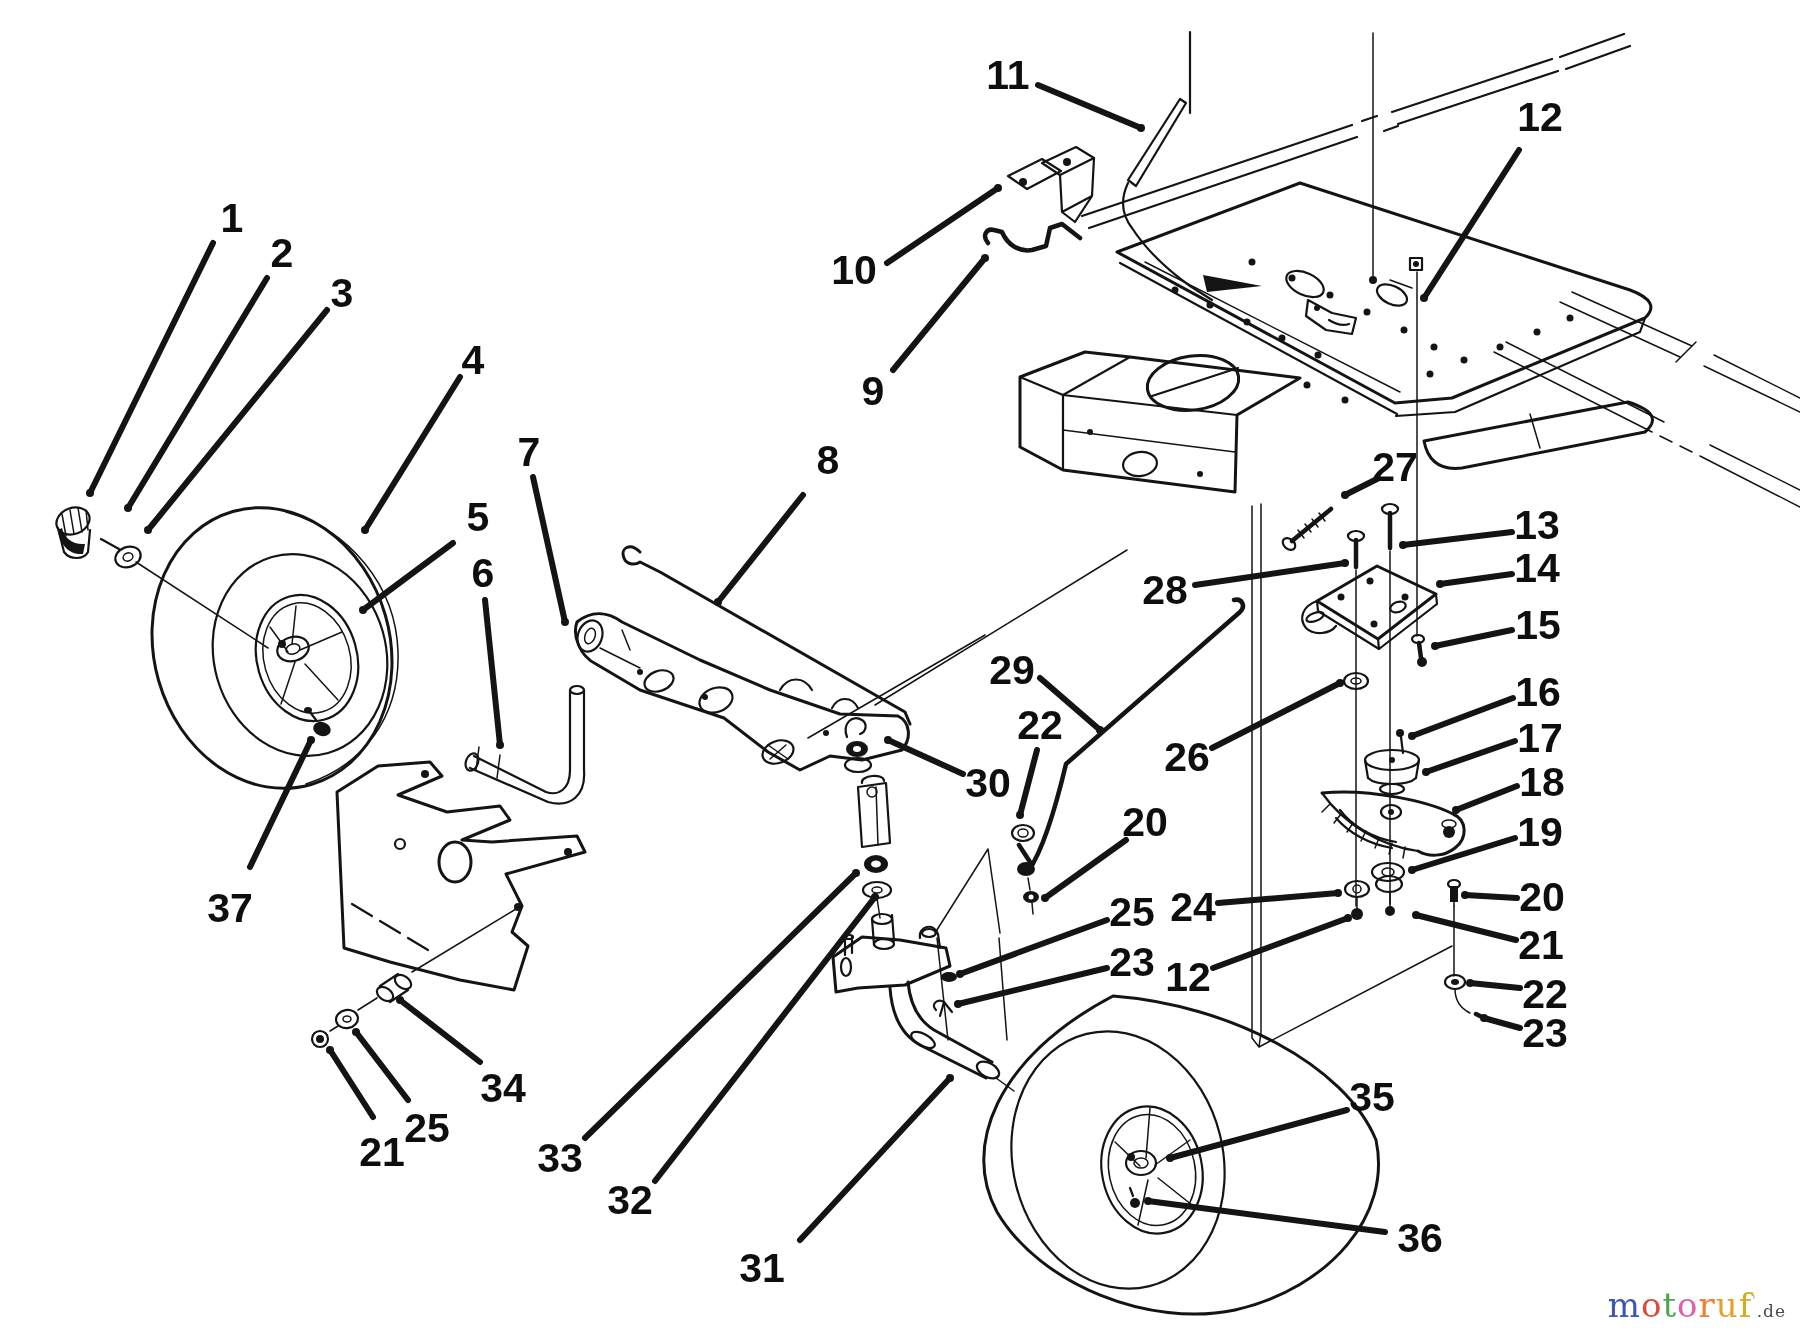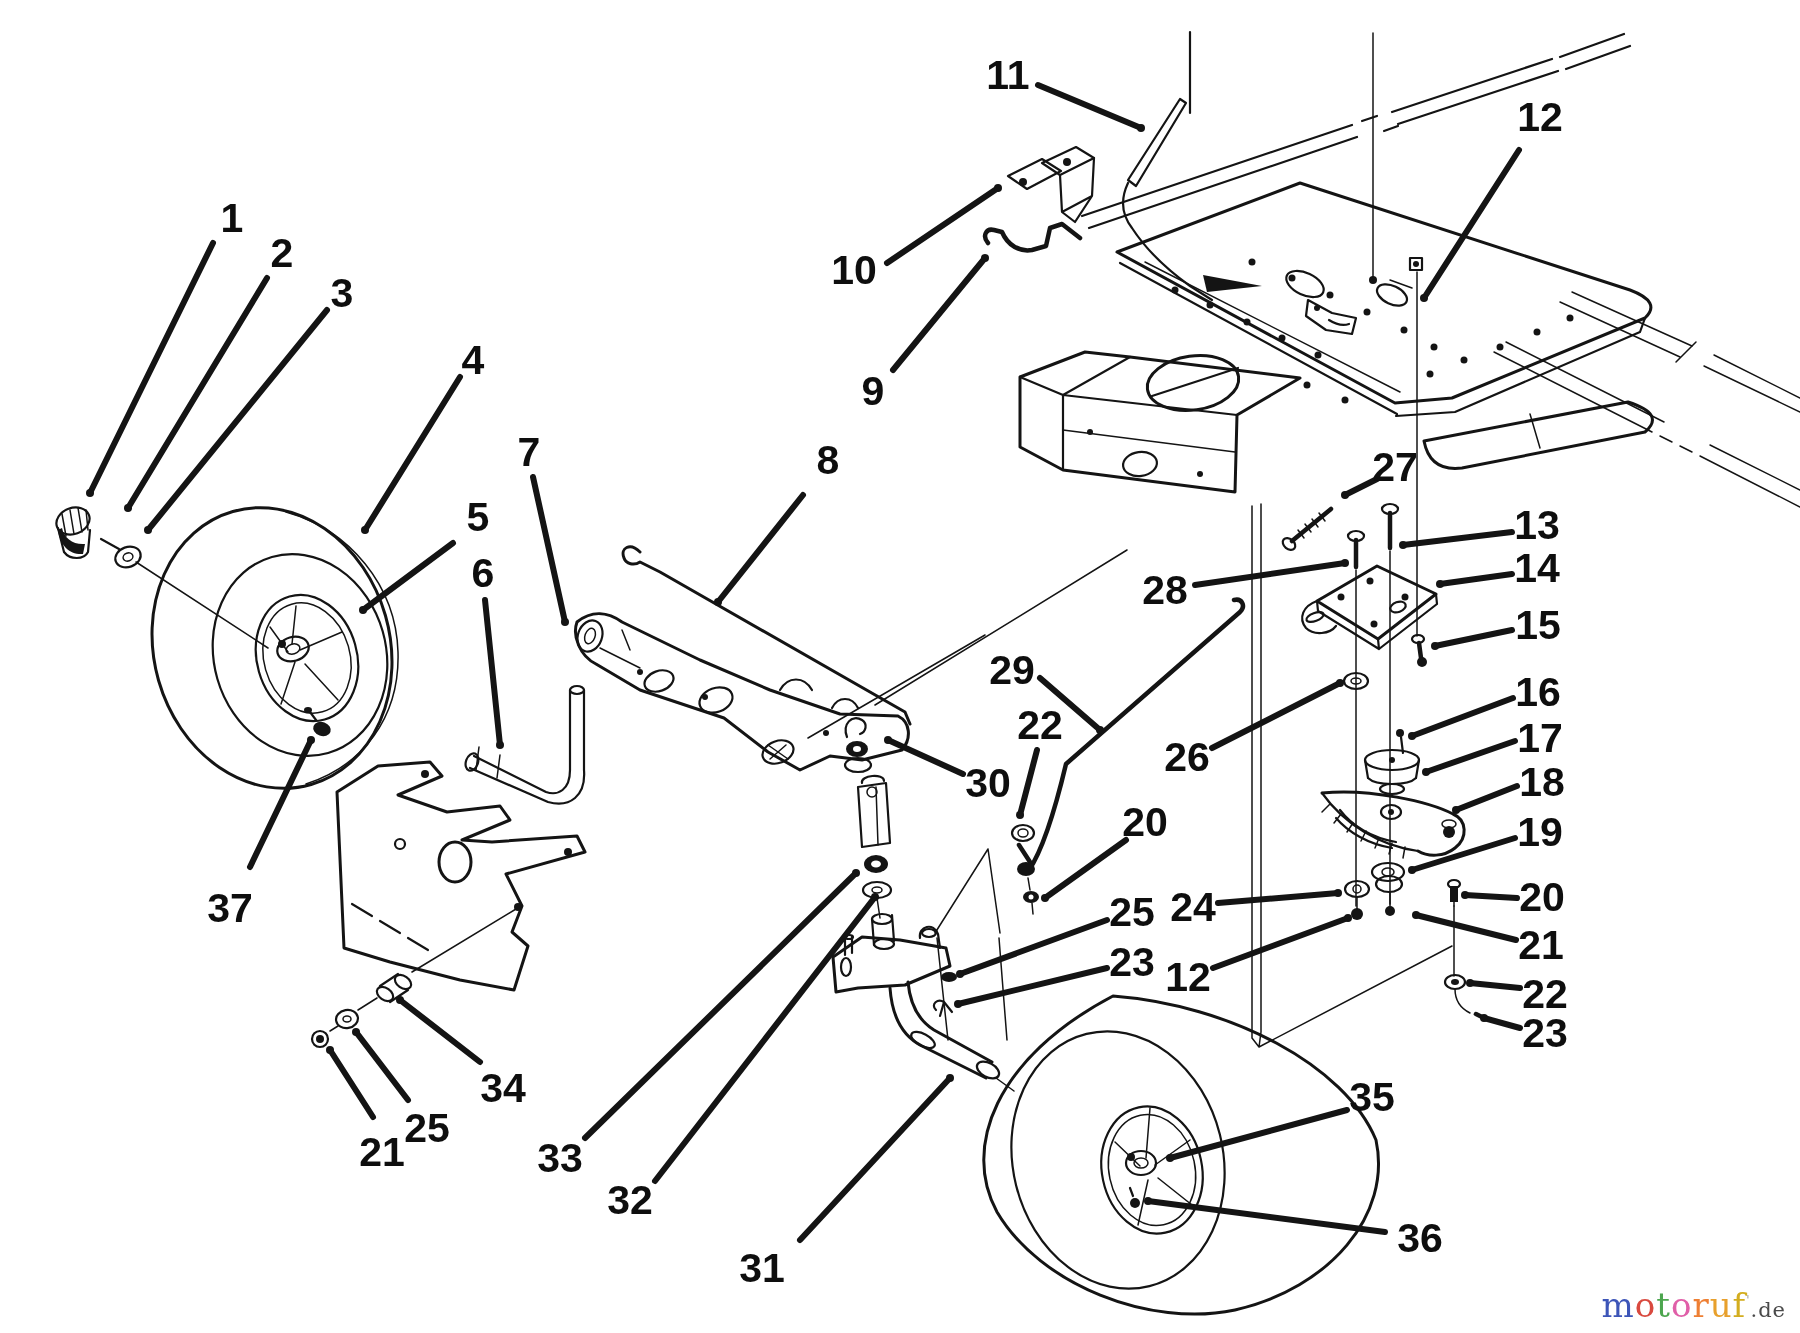--- a/index.html
+++ b/index.html
@@ -10,21 +10,21 @@
   .s3{stroke:#141414;stroke-width:3;fill:none;stroke-linecap:round;stroke-linejoin:round;}
   .s2{stroke:#141414;stroke-width:2.2;fill:none;stroke-linecap:round;stroke-linejoin:round;}
   .s1{stroke:#141414;stroke-width:1.5;fill:none;stroke-linecap:round;stroke-linejoin:round;}
   .s4{stroke:#141414;stroke-width:4.5;fill:none;stroke-linecap:round;stroke-linejoin:round;}
   .f{fill:#141414;stroke:none;}
   .leader{stroke:#141414;stroke-width:6;stroke-linecap:round;}
   .callout{font-family:"Liberation Sans",sans-serif;font-weight:bold;font-size:41px;fill:#0e0e0e;
            text-anchor:middle;}
   .wm{position:absolute;right:14px;bottom:8px;font-family:"DejaVu Serif",serif;
       font-size:34px;letter-spacing:1px;}
-  .wm .dom{font-size:21px;color:#4a4a4a;}
+  .wm .dom{font-size:17px;color:#4a4a4a;}
   .wm sup{font-size:12px;color:#9a9a9a;}
 </style>
 </head>
 <body>
 
 <div class="stage">
 <svg id="art" width="1800" height="1333" viewBox="0 0 1800 1333">
 
   <g>
 

